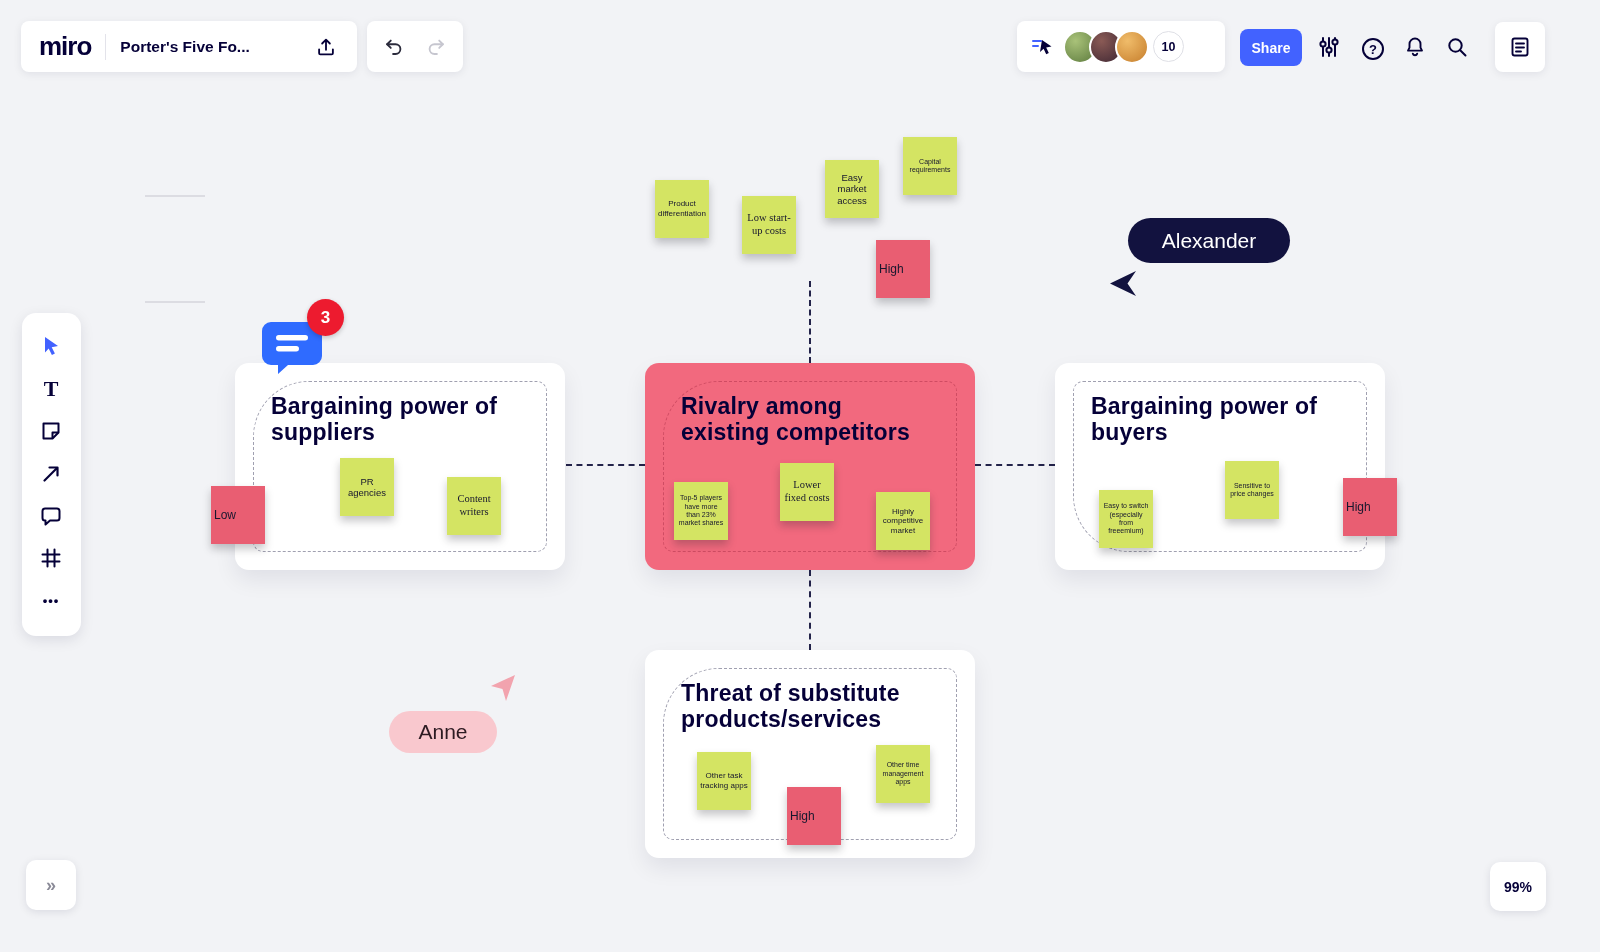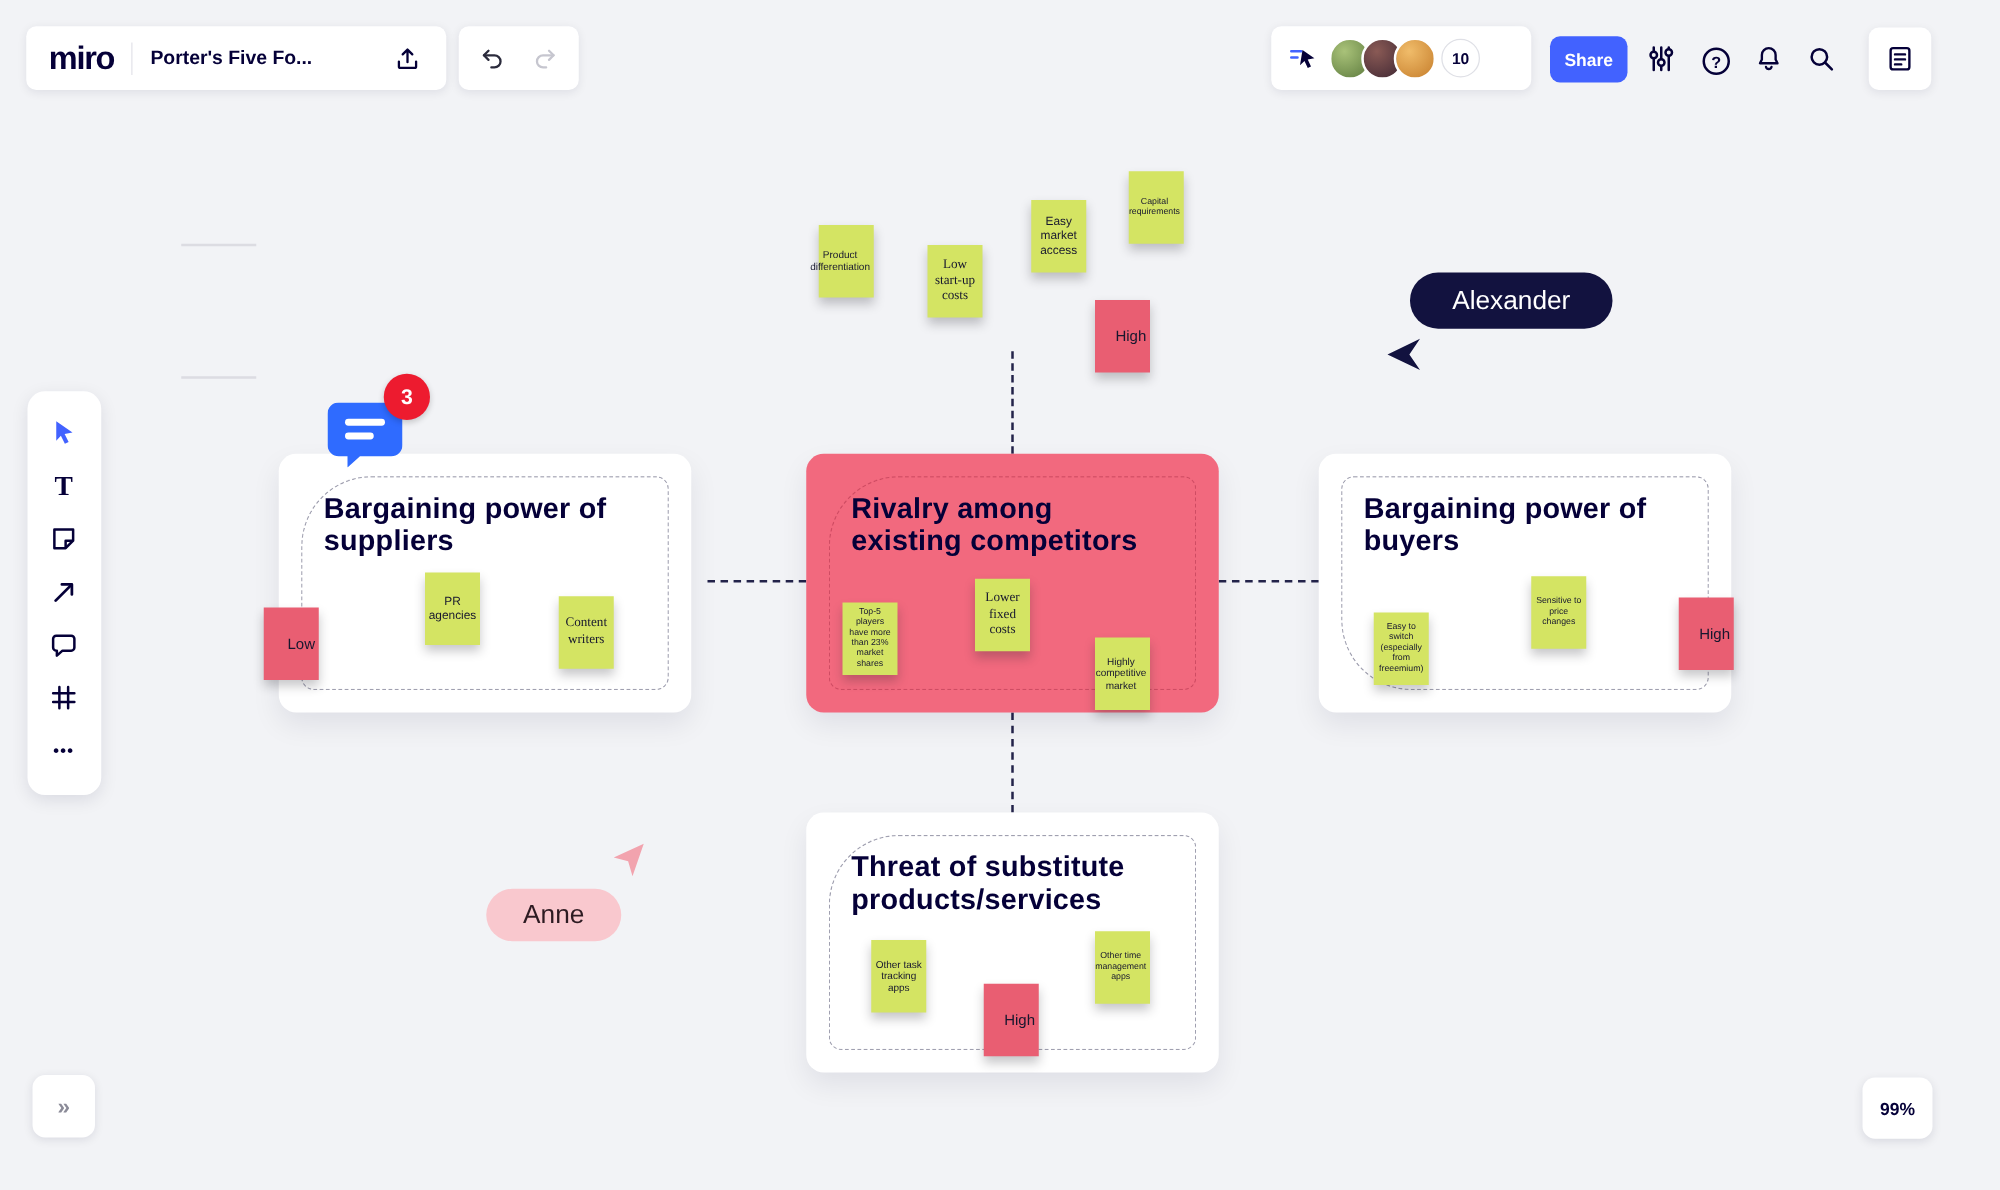--- a/index.html
+++ b/index.html
@@ -30,21 +30,21 @@
   .more-glyph { font-size:13px; letter-spacing:1px; color:#050038; font-weight:bold; }
 
   
   .frame-card { position:absolute; width:330px; background:#fff; border-radius:14px; box-shadow:0 10px 22px rgba(9,9,45,0.08); }
   .frame-card .inset { position:absolute; left:18px; top:18px; right:18px; bottom:18px; border:1.6px dashed #a0a0b0; pointer-events:none; }
   .frame-title { position:absolute; left:36px; top:30px; font-weight:bold; font-size:23px; color:#050038; line-height:1.15; letter-spacing:0.2px; }
   .red-card { background:#f2697e; }
   .red-card .inset { border-color:#cf4c63; }
 
   
-  .sticky { position:absolute; width:44px; height:58px; display:flex; align-items:center; justify-content:flex-end; text-align:center;
+  .sticky { position:absolute; width:54px; height:58px; display:flex; align-items:center; justify-content:flex-start; text-align:center;
             padding:3px; box-shadow:0 5px 8px rgba(30,30,40,0.25); color:#17172e; line-height:1.2; }
   .sticky.green { background:#d4e463; }
   .sticky.red { background:#e95e72; }
   .fs7  { font-size:7px; }
   .fs8  { font-size:8px; }
   .fs9  { font-size:9.5px; }
   .fs10 { font-size:10.5px;font-family:Liberation Serif, serif; }
   .fs13 { font-size:12px; }
 
   
@@ -204,21 +204,21 @@
   <div class="sticky green fs9" style="left:825px; top:160px;">
       <span>Easy market access</span>
     </div>
   <div class="sticky green fs7" style="left:903px; top:137px;">
       <span>Capital requirements</span>
     </div>
   <div class="sticky red fs13" style="left:876px; top:240px;">
       <span>High</span>
     </div>
 
-  <div class="frame-card" style="left:223px; top:363px; height:207px;">
+  <div class="frame-card" style="left:235px; top:363px; height:207px;">
     <div class="inset" style="border-radius:56px 10px 10px 10px;"></div>
     <div class="frame-title" style="width:230px;">Bargaining power of suppliers</div>
   </div>
   <div class="comment-badge">
     <svg width="60" height="52" viewBox="0 0 60 52">
       <path d="M9 0h42a9 9 0 0 1 9 9v25a9 9 0 0 1-9 9H26l-10 9v-9H9a9 9 0 0 1-9-9V9a9 9 0 0 1 9-9z" fill="#2f6bff"></path>
       <rect x="14" y="13" width="32" height="5.5" rx="2.75" fill="#fff"></rect>
       <rect x="14" y="24" width="23" height="5.5" rx="2.75" fill="#fff"></rect>
     </svg>
     <span class="comment-count">3</span>
@@ -236,21 +236,21 @@
   <div class="frame-card red-card" style="left:645px; top:363px; height:207px;">
     <div class="inset" style="border-radius:56px 10px 10px 10px;"></div>
     <div class="frame-title" style="width:255px;">Rivalry among existing competitors</div>
   </div>
   <div class="sticky green fs7" style="left:674px; top:482px;">
       <span>Top-5 players have more than 23% market shares</span>
     </div>
   <div class="sticky green fs10" style="left:780px; top:463px;">
       <span>Lower fixed costs</span>
     </div>
-  <div class="sticky green fs8" style="left:876px; top:510px;">
+  <div class="sticky green fs8" style="left:876px; top:492px;">
       <span>Highly competitive market</span>
     </div>
 
   <div class="frame-card" style="left:1055px; top:363px; height:207px;">
     <div class="inset" style="border-radius:10px 10px 10px 56px;"></div>
     <div class="frame-title" style="width:230px;">Bargaining power of buyers</div>
   </div>
   <div class="sticky green fs7" style="left:1099px; top:490px;">
       <span>Easy to switch (especially from freeemium)</span>
     </div>

